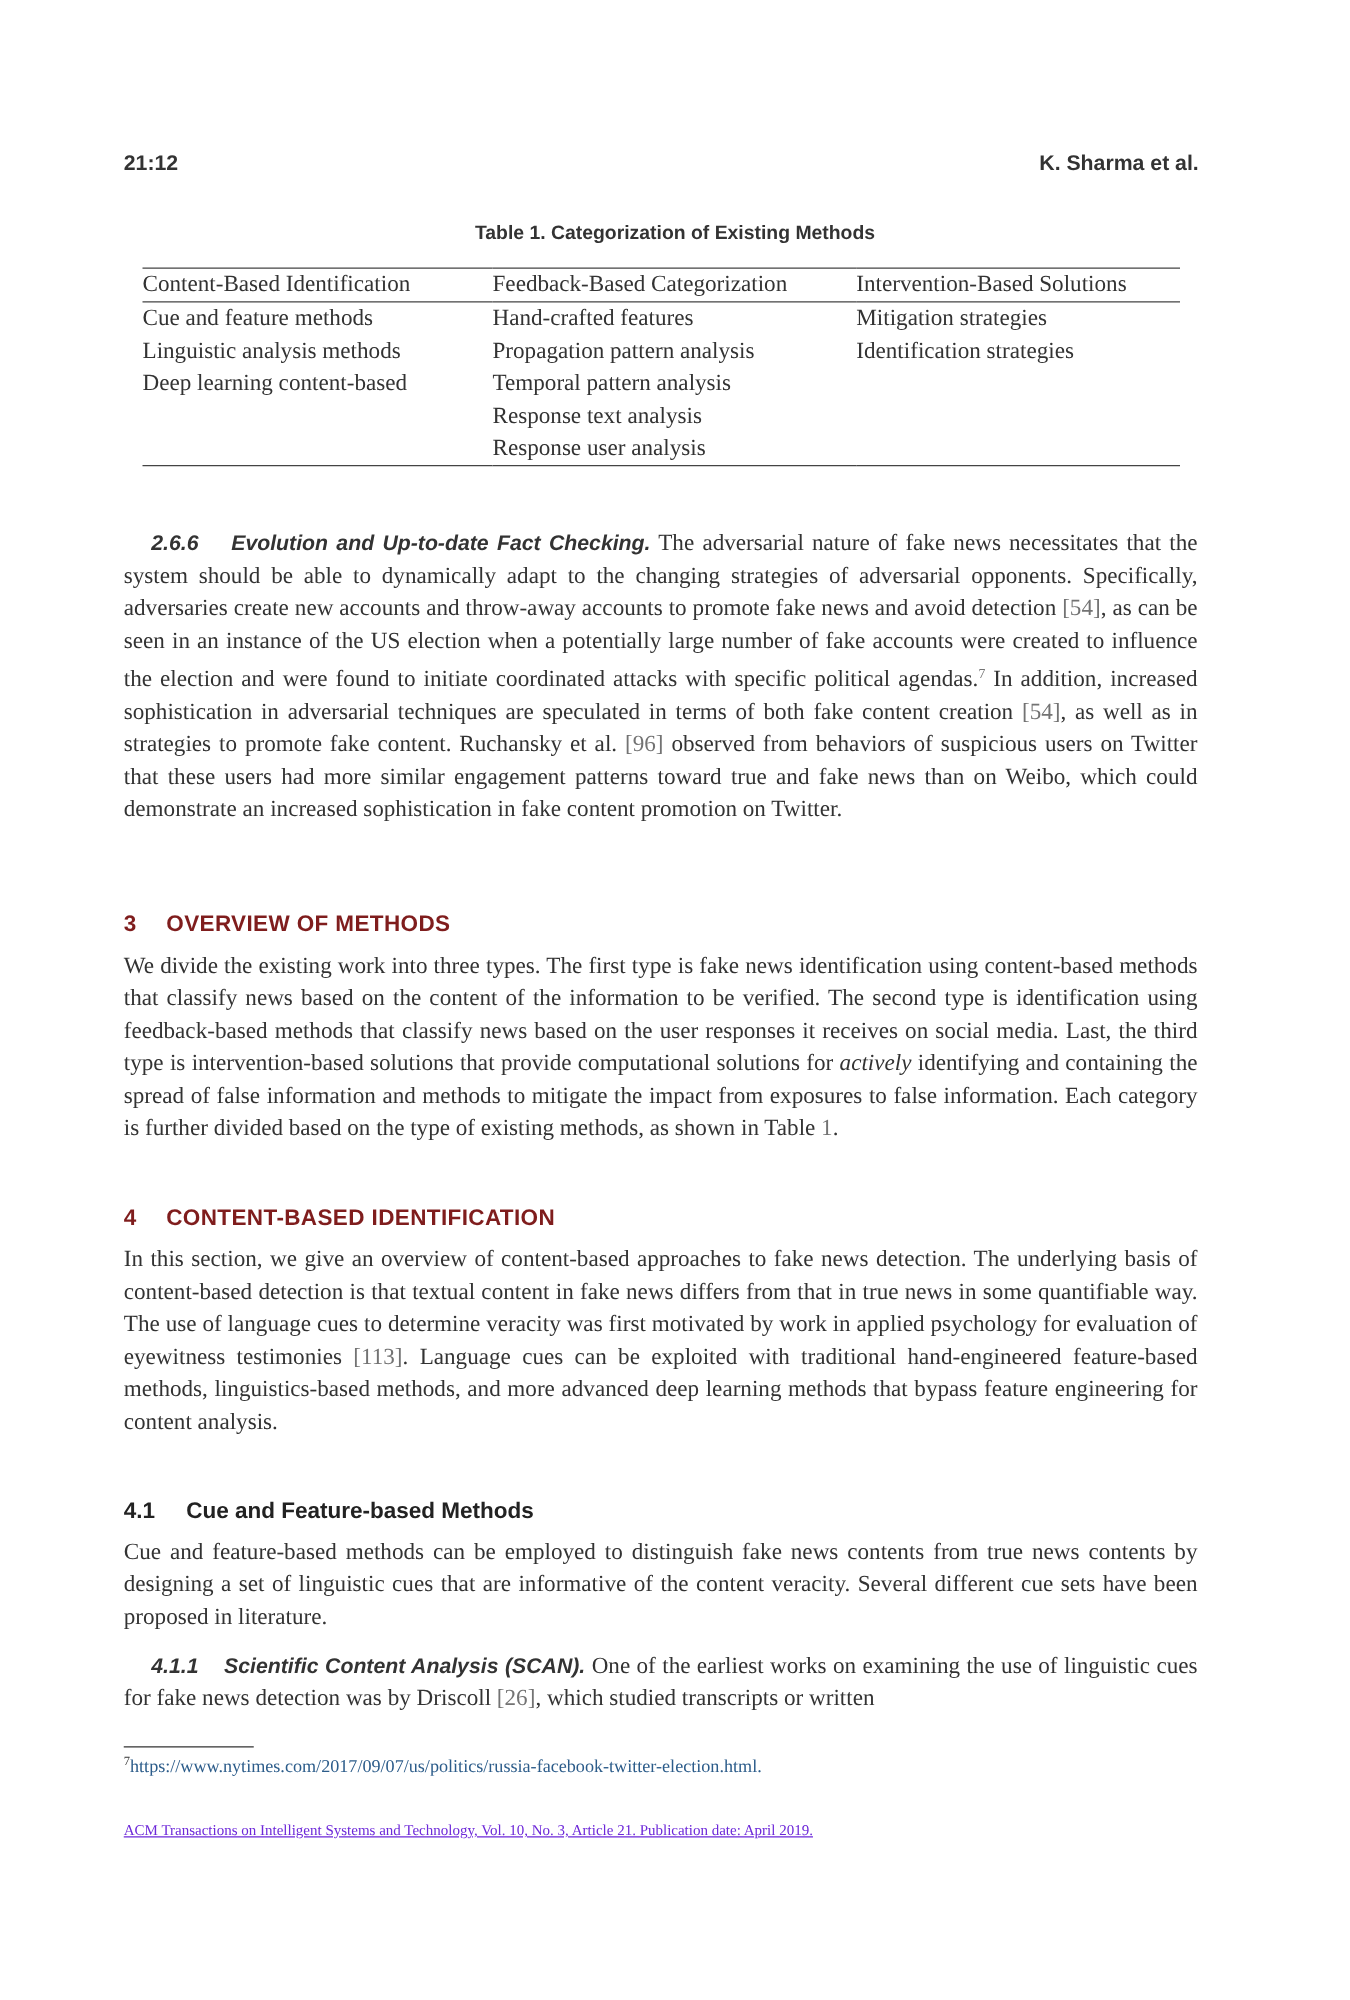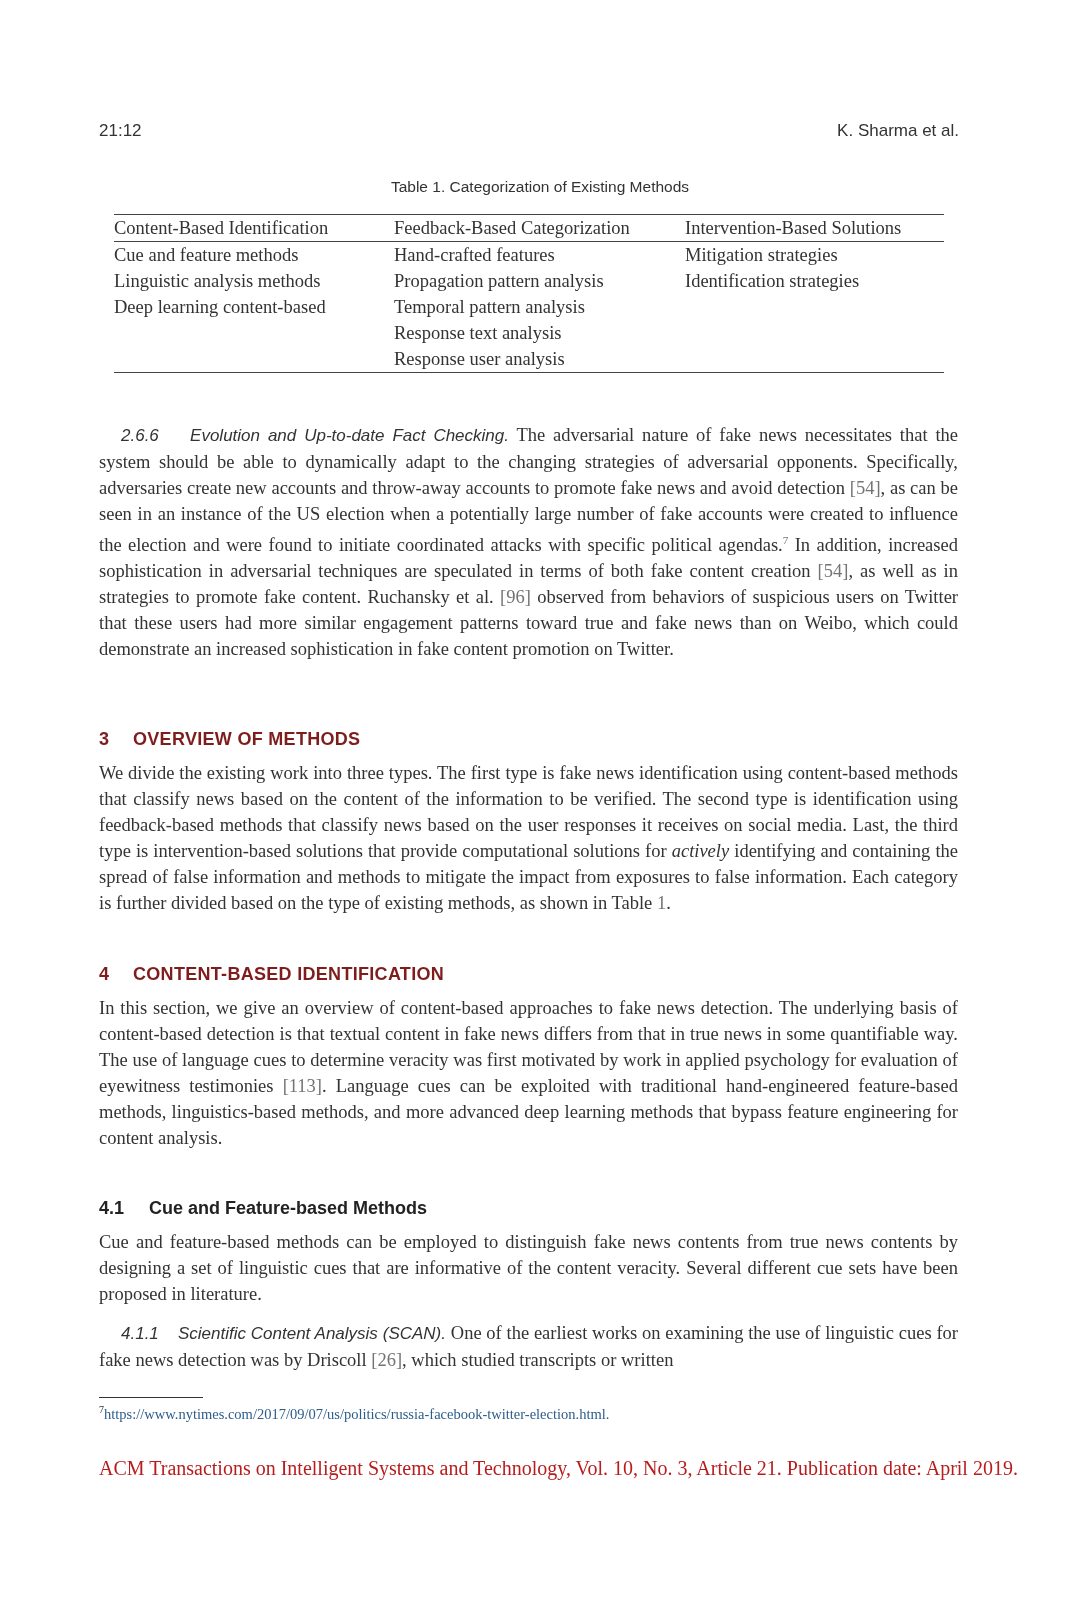--- a/index.html
+++ b/index.html
@@ -1,18 +1,18 @@
 <!DOCTYPE html>
 <html><head>
 <meta charset="utf-8">
 <style>
   html, body { margin: 0; padding: 0; background: #ffffff; }
   body { width: 1080px; height: 1600px; position: relative; overflow: hidden;
          font-family: "Liberation Serif", "DejaVu Serif", serif; color: #222; }
-  .sans { font-family: "Liberation Sans", "DejaVu Sans", sans-serif; }
+  .sans { font-family: "Liberation Sans", "DejaVu Sans", sans-serif; font-weight: bold; }
   .runhead { position: absolute; top: 121px; font-size: 17px; color: #333; }
   #page-num { left: 99px; }
   #authors { right: 121px; }
   .caption { position: absolute; top: 178px; left: 0; width: 1080px; text-align: center;
              font-size: 15.5px; color: #333; }
   table.cat { position: absolute; top: 214px; left: 114px; width: 830px; border-collapse: collapse;
               font-size: 18.5px; line-height: 26px; color: #333; }
   table.cat th { font-weight: normal; text-align: left; padding: 0; border-top: 1px solid #444; border-bottom: 1px solid #444; }
   table.cat td { padding: 0; vertical-align: top; }
   table.cat tbody tr:last-child td { border-bottom: 1.5px solid #444; }
@@ -21,21 +21,21 @@
   .body-text p { margin: 0; }
   .indent { text-indent: 22px; }
   .cite { color: #737373; }
   .h1 { position: absolute; left: 99px; font-size: 18px; font-weight: bold; letter-spacing: 0.3px; color: #7f1d1d; }
   .h1 .num { display: inline-block; width: 34px; }
   .h2 { position: absolute; left: 99px; font-size: 18px; font-weight: bold; color: #222; }
   .h2 .num { display: inline-block; width: 50px; }
   .footrule { position: absolute; left: 99px; top: 1397px; width: 104px; border-top: 1px solid #333; }
   .footnote { position: absolute; left: 99px; top: 1404px; font-size: 14.5px; color: #2c5c8a; }
   .footnote sup { color: #333; font-size: 10px; }
-  .journal { position: absolute; left: 99px; top: 1457px; font-size: 20px; color: #b91c1c; }
+  .journal { position: absolute; left: 99px; top: 1457px; font-size: 12px; color: #6d28d9; text-decoration: underline; }
 </style>
 </head>
 <body>
 
 <div class="runhead sans" id="page-num">21:12</div>
 <div class="runhead sans" id="authors">K. Sharma et al.</div>
 
 <div class="caption sans">Table 1.  Categorization of Existing Methods</div>
 
 <table class="cat">

